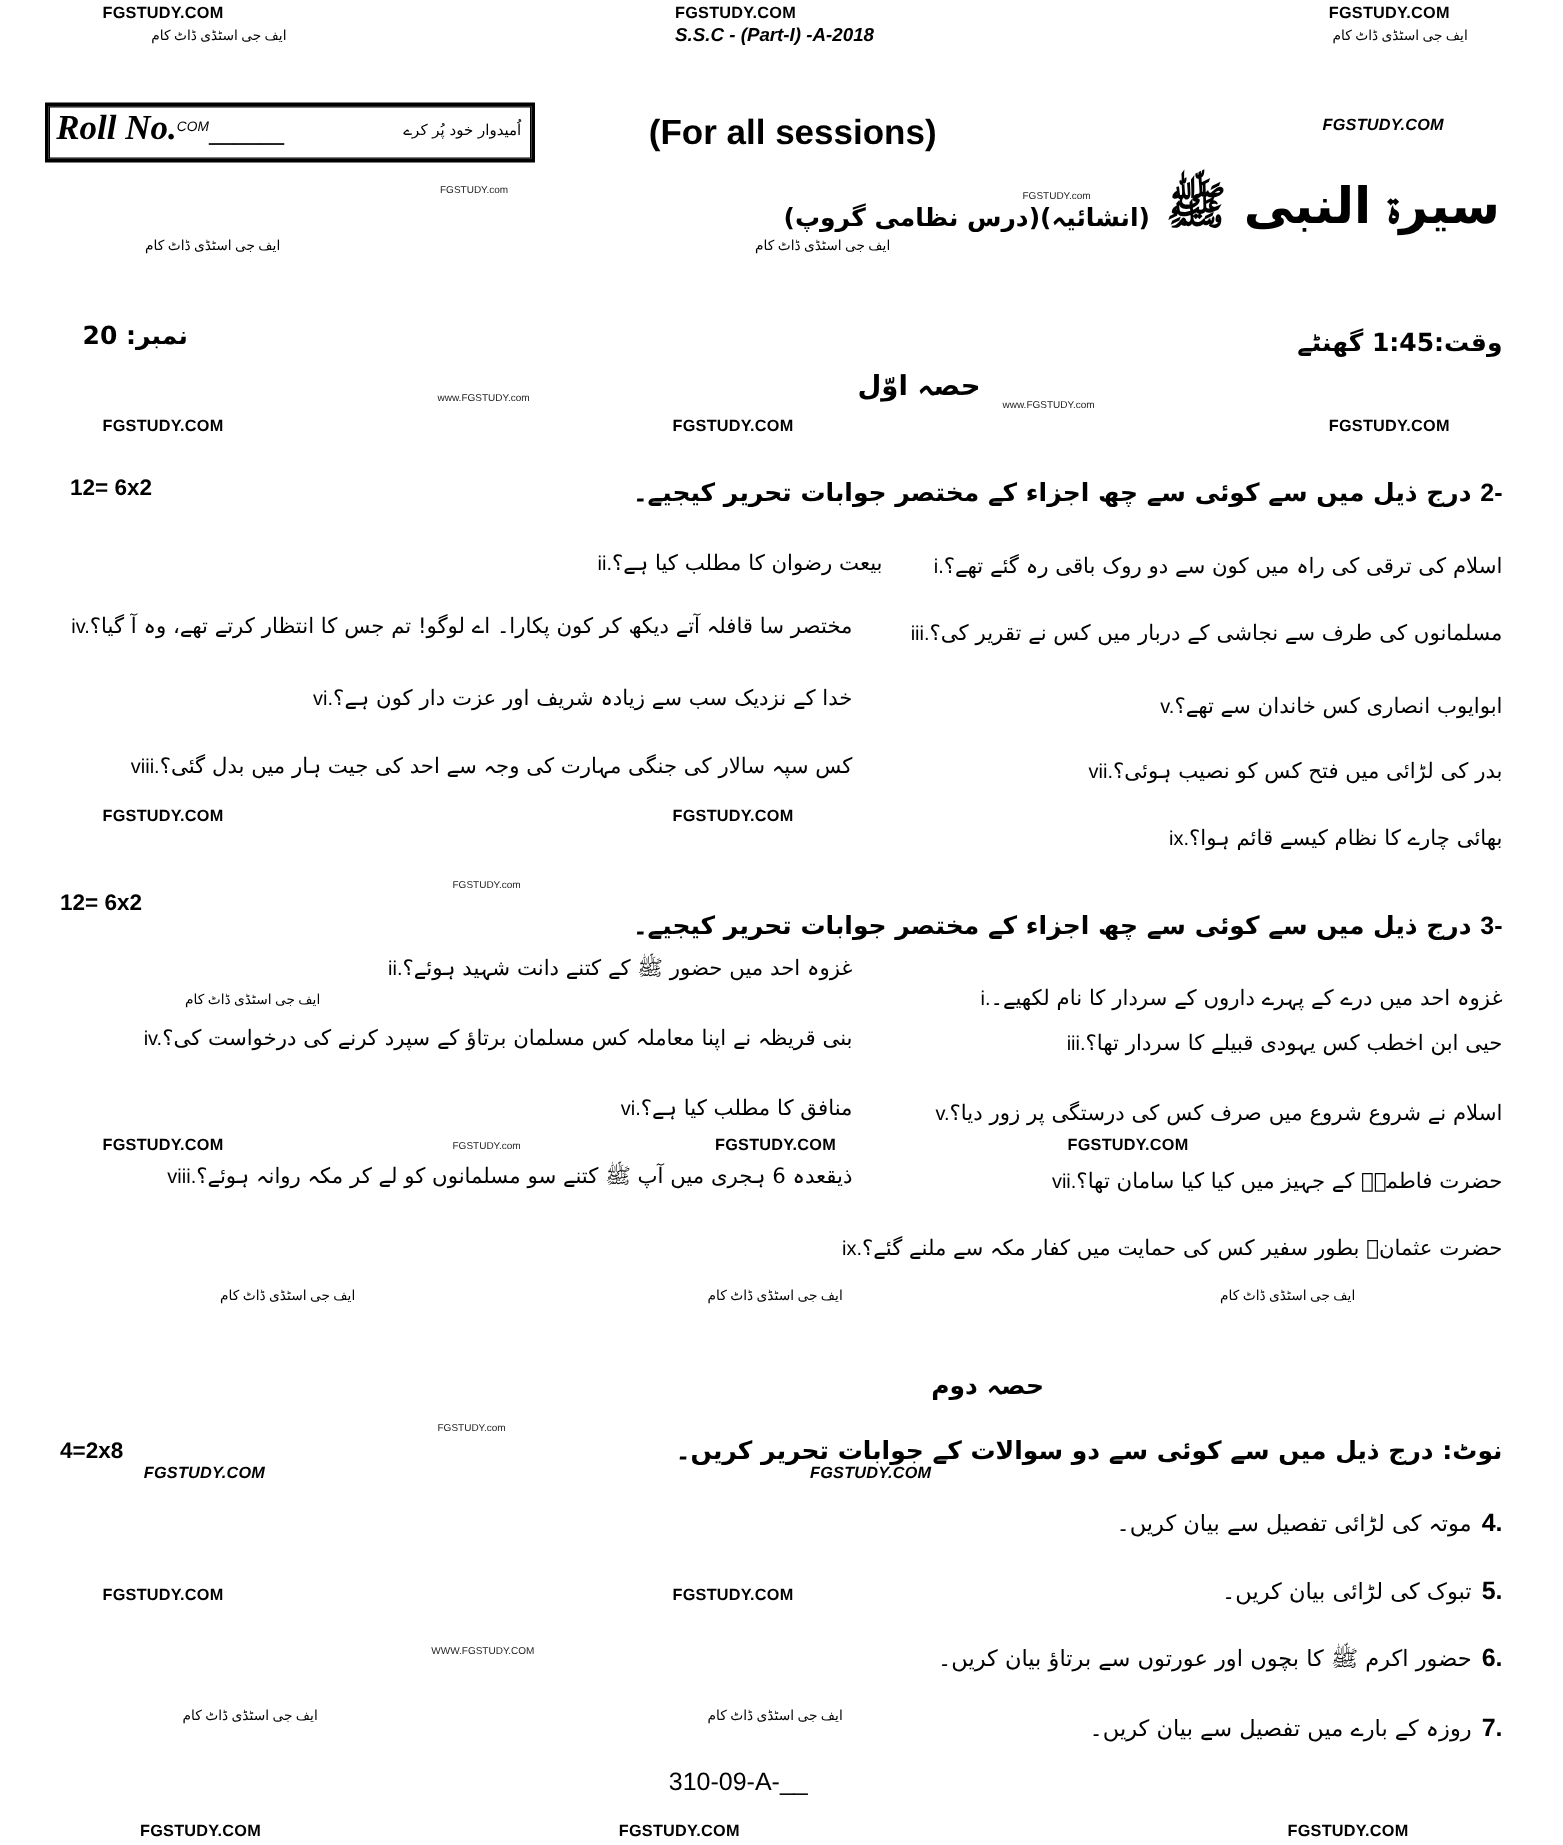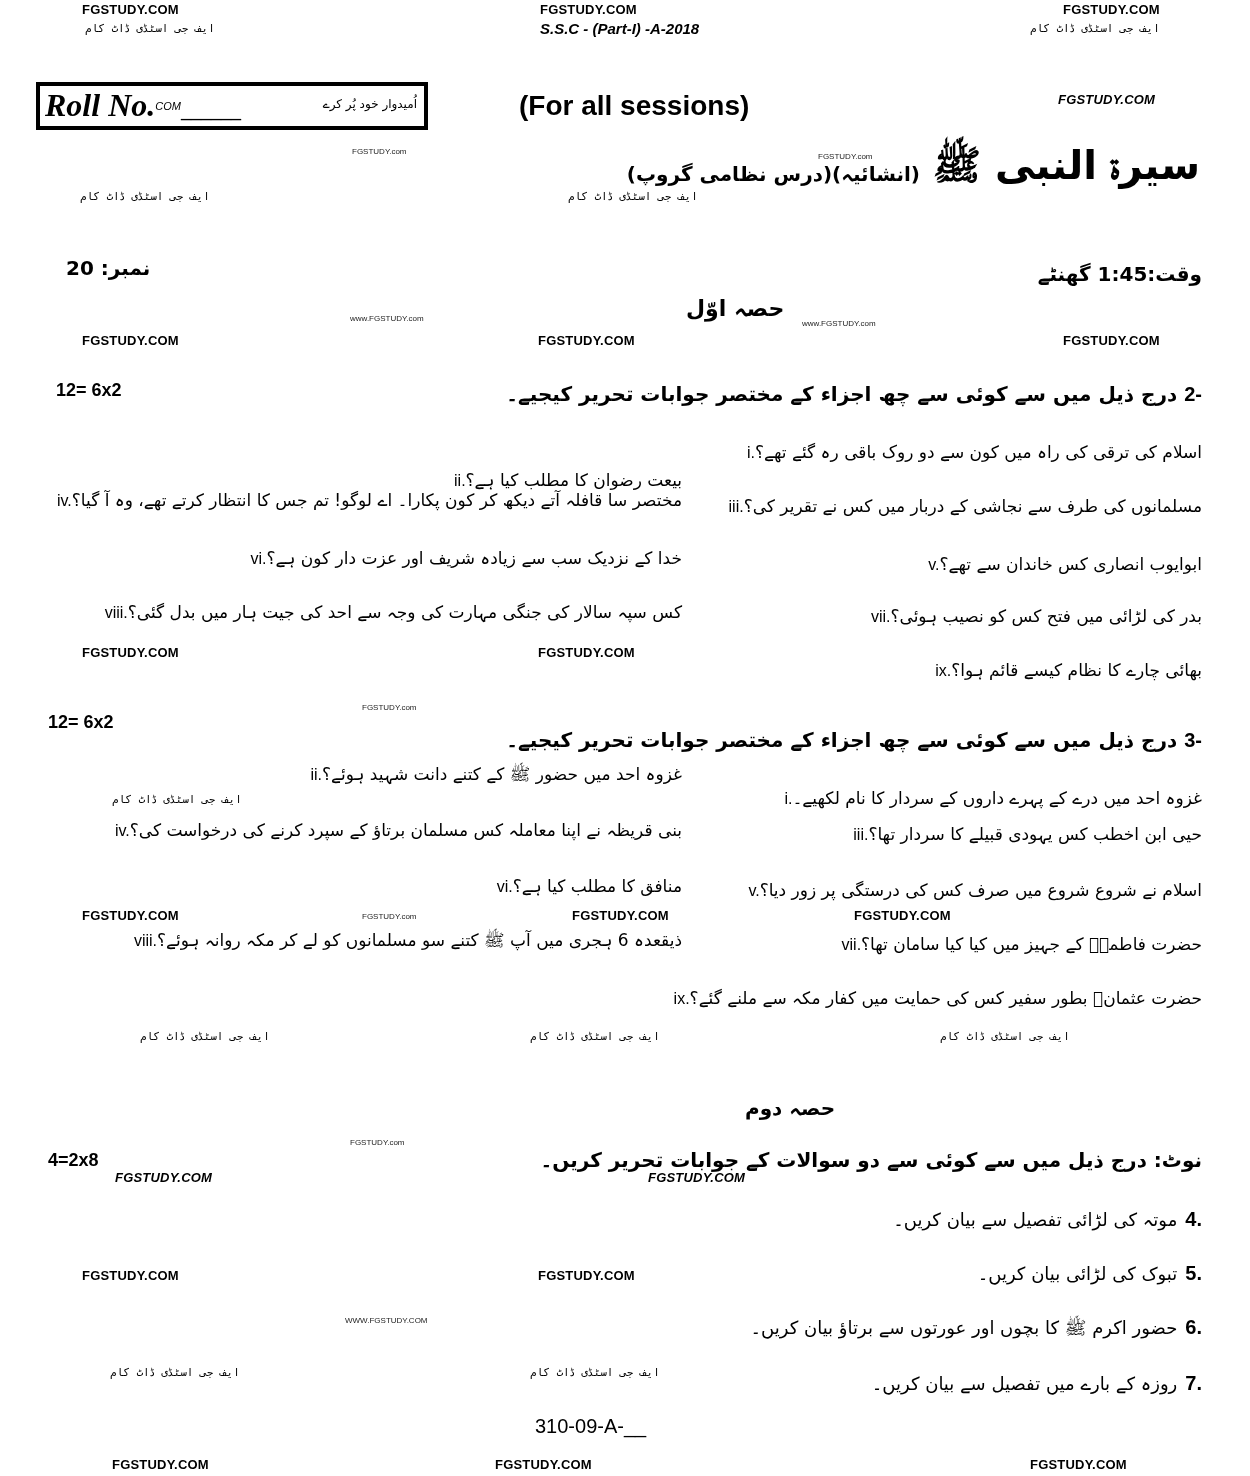--- a/index.html
+++ b/index.html
@@ -1,26 +1,26 @@
 <!DOCTYPE html>
 <html><head>
 <meta charset="utf-8">
 <style>
   html,body{margin:0;padding:0;background:#fff;}
   body{width:1250px;height:1476px;position:relative;overflow:hidden;color:#000;
        font-family:"DejaVu Sans",sans-serif;}
   .abs{position:absolute;}
   .wm{font-family:"Liberation Sans",sans-serif;font-weight:bold;font-size:13px;letter-spacing:0.2px;}
   .wm-small{font-family:"Liberation Sans",sans-serif;font-size:8px;color:#222;}
-  .wm-urdu{font-family:Liberation Mono, monospace;font-size:11px;direction:rtl;}
+  .wm-urdu{font-family:Liberation Serif, serif;font-size:11px;direction:rtl;margin-left:36px;}
   .urdu{font-family:"DejaVu Sans",sans-serif;direction:rtl;unicode-bidi:plaintext;}
   .q{font-size:17px;white-space:nowrap;}
   .qnum{font-family:"Liberation Sans",sans-serif;font-size:16px;margin-left:8px;}
   .roll-box{border:3px solid #000;box-shadow:inset 0 0 0 1px #000;padding:2px 6px;}
-  .rollno{font-family:"Liberation Serif",serif;font-weight:bold;font-style:italic;font-size:32px;}
+  .rollno{font-family:"Liberation Serif",serif;font-weight:bold;font-style:italic;font-size:28px;}
   .marks{font-family:"Liberation Sans",sans-serif;font-weight:bold;font-size:18px;}
   .head{font-weight:bold;}
 </style>
 </head>
 <body>
 
 <div class="abs wm" style="left:82px;top:2px;">FGSTUDY.COM</div>
 <div class="abs wm" style="left:540px;top:2px;">FGSTUDY.COM</div>
 <div class="abs wm" style="left:1063px;top:2px;">FGSTUDY.COM</div>
 <div class="abs wm-urdu" style="left:85px;top:22px;">ایف جی اسٹڈی ڈاٹ کام</div>
@@ -58,21 +58,21 @@
   <span style="font-family:'Liberation Sans',sans-serif;">-2</span>
   <span>درج ذیل میں سے کوئی سے چھ اجزاء کے مختصر جوابات تحریر کیجیے۔</span>
 </div>
 
 <div class="abs urdu q" style="right:48px;top:442px;"><span class="qnum">i.</span><span>اسلام کی ترقی کی راہ میں کون سے دو روک باقی رہ گئے تھے؟</span></div>
 <div class="abs urdu q" style="right:48px;top:496px;"><span class="qnum">iii.</span><span>مسلمانوں کی طرف سے نجاشی کے دربار میں کس نے تقریر کی؟</span></div>
 <div class="abs urdu q" style="right:48px;top:554px;"><span class="qnum">v.</span><span>ابوایوب انصاری کس خاندان سے تھے؟</span></div>
 <div class="abs urdu q" style="right:48px;top:606px;"><span class="qnum">vii.</span><span>بدر کی لڑائی میں فتح کس کو نصیب ہوئی؟</span></div>
 <div class="abs urdu q" style="right:48px;top:660px;"><span class="qnum">ix.</span><span>بھائی چارے کا نظام کیسے قائم ہوا؟</span></div>
 
-<div class="abs urdu q" style="right:568px;top:440px;margin-top:30px;"><span class="qnum">ii.</span><span>بیعت رضوان کا مطلب کیا ہے؟</span></div>
+<div class="abs urdu q" style="right:544px;top:440px;"><span class="qnum">ii.</span><span>بیعت رضوان کا مطلب کیا ہے؟</span></div>
 <div class="abs urdu q" style="right:568px;top:490px;"><span class="qnum">iv.</span><span>مختصر سا قافلہ آتے دیکھ کر کون پکارا۔ اے لوگو! تم جس کا انتظار کرتے تھے، وہ آ گیا؟</span></div>
 <div class="abs urdu q" style="right:568px;top:548px;"><span class="qnum">vi.</span><span>خدا کے نزدیک سب سے زیادہ شریف اور عزت دار کون ہے؟</span></div>
 <div class="abs urdu q" style="right:568px;top:602px;"><span class="qnum">viii.</span><span>کس سپہ سالار کی جنگی مہارت کی وجہ سے احد کی جیت ہار میں بدل گئی؟</span></div>
 
 <div class="abs wm" style="left:82px;top:645px;">FGSTUDY.COM</div>
 <div class="abs wm" style="left:538px;top:645px;">FGSTUDY.COM</div>
 
 <div class="abs wm-small" style="left:362px;top:703px;">FGSTUDY.com</div>
 <div class="abs marks" style="left:48px;top:712px;">12= 6x2</div>
 <div class="abs urdu head" style="right:48px;top:728px;font-size:20px;">

